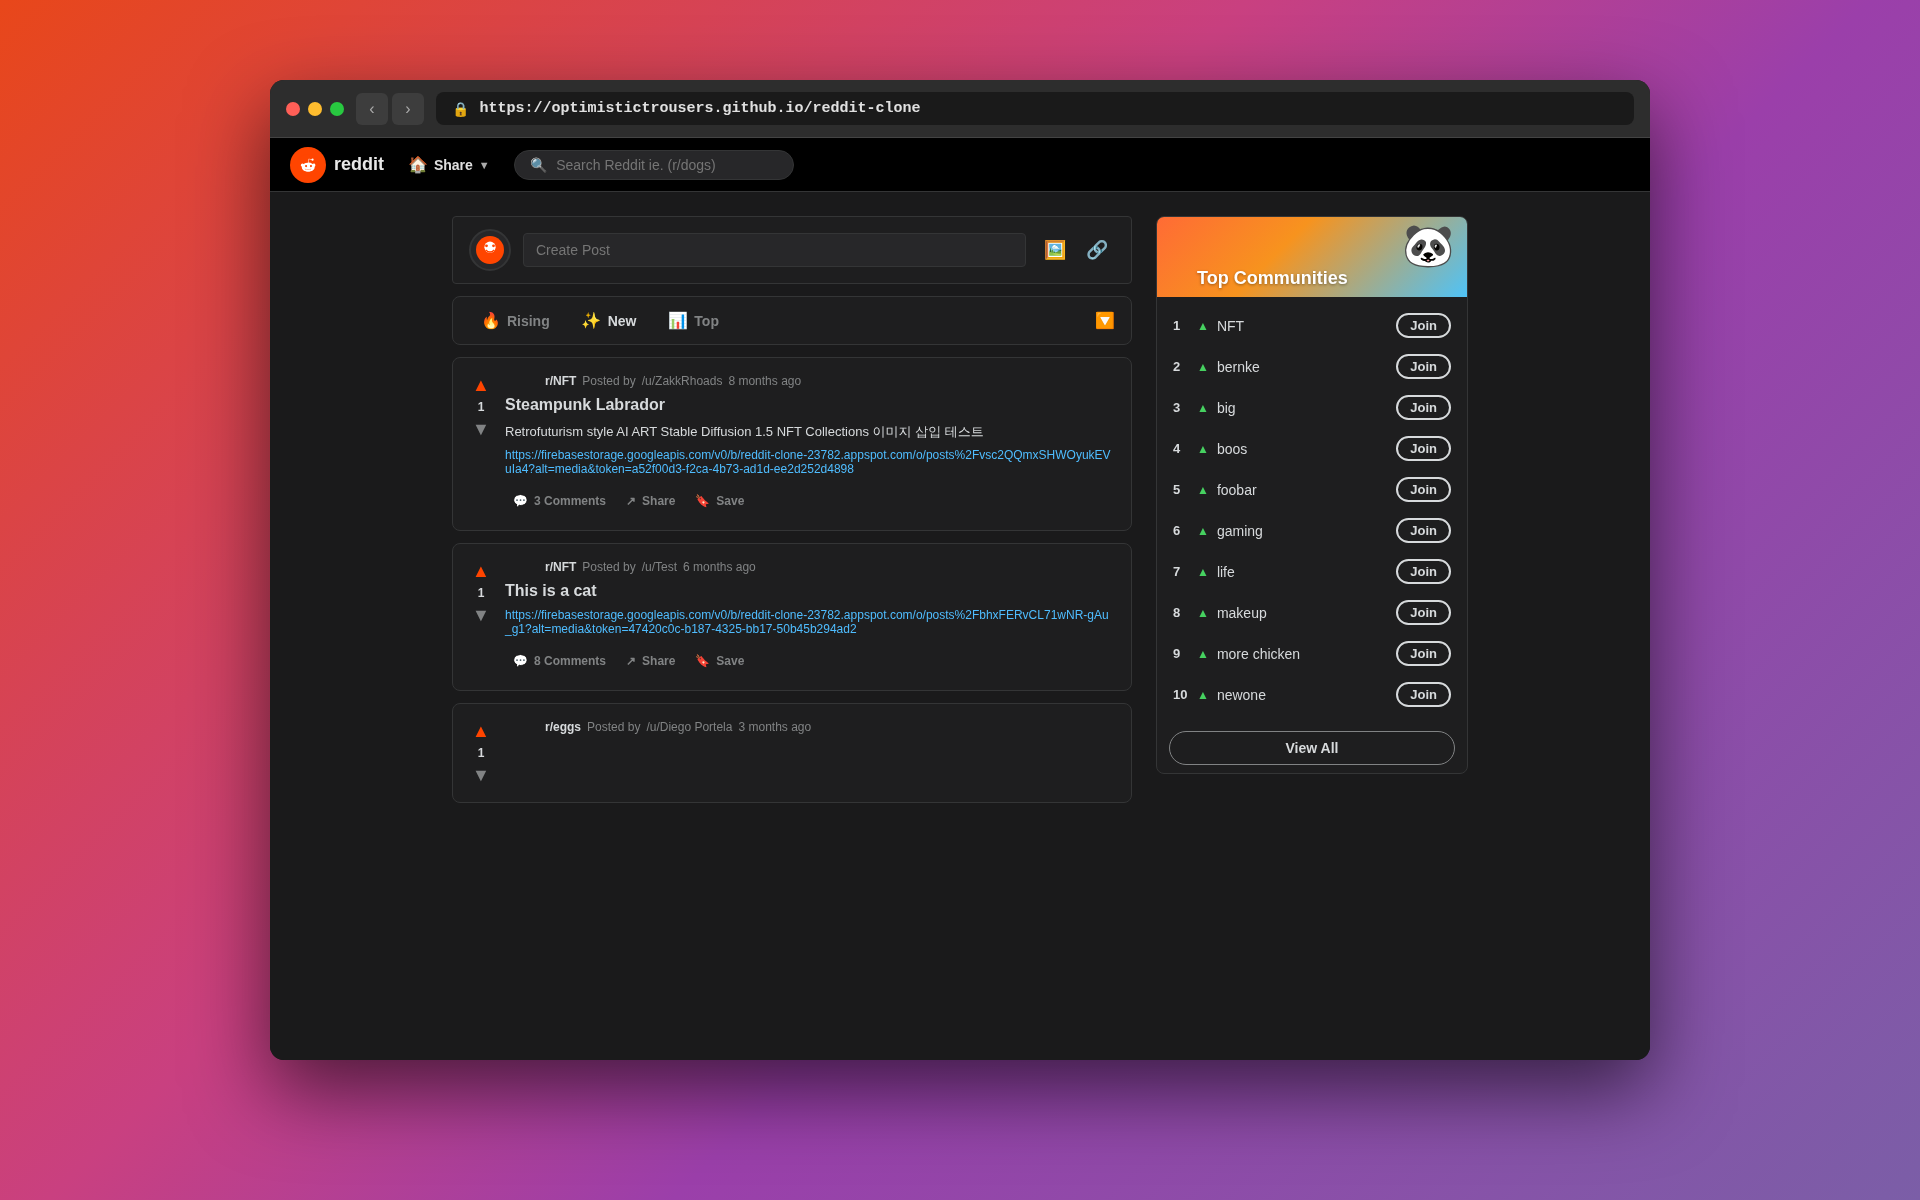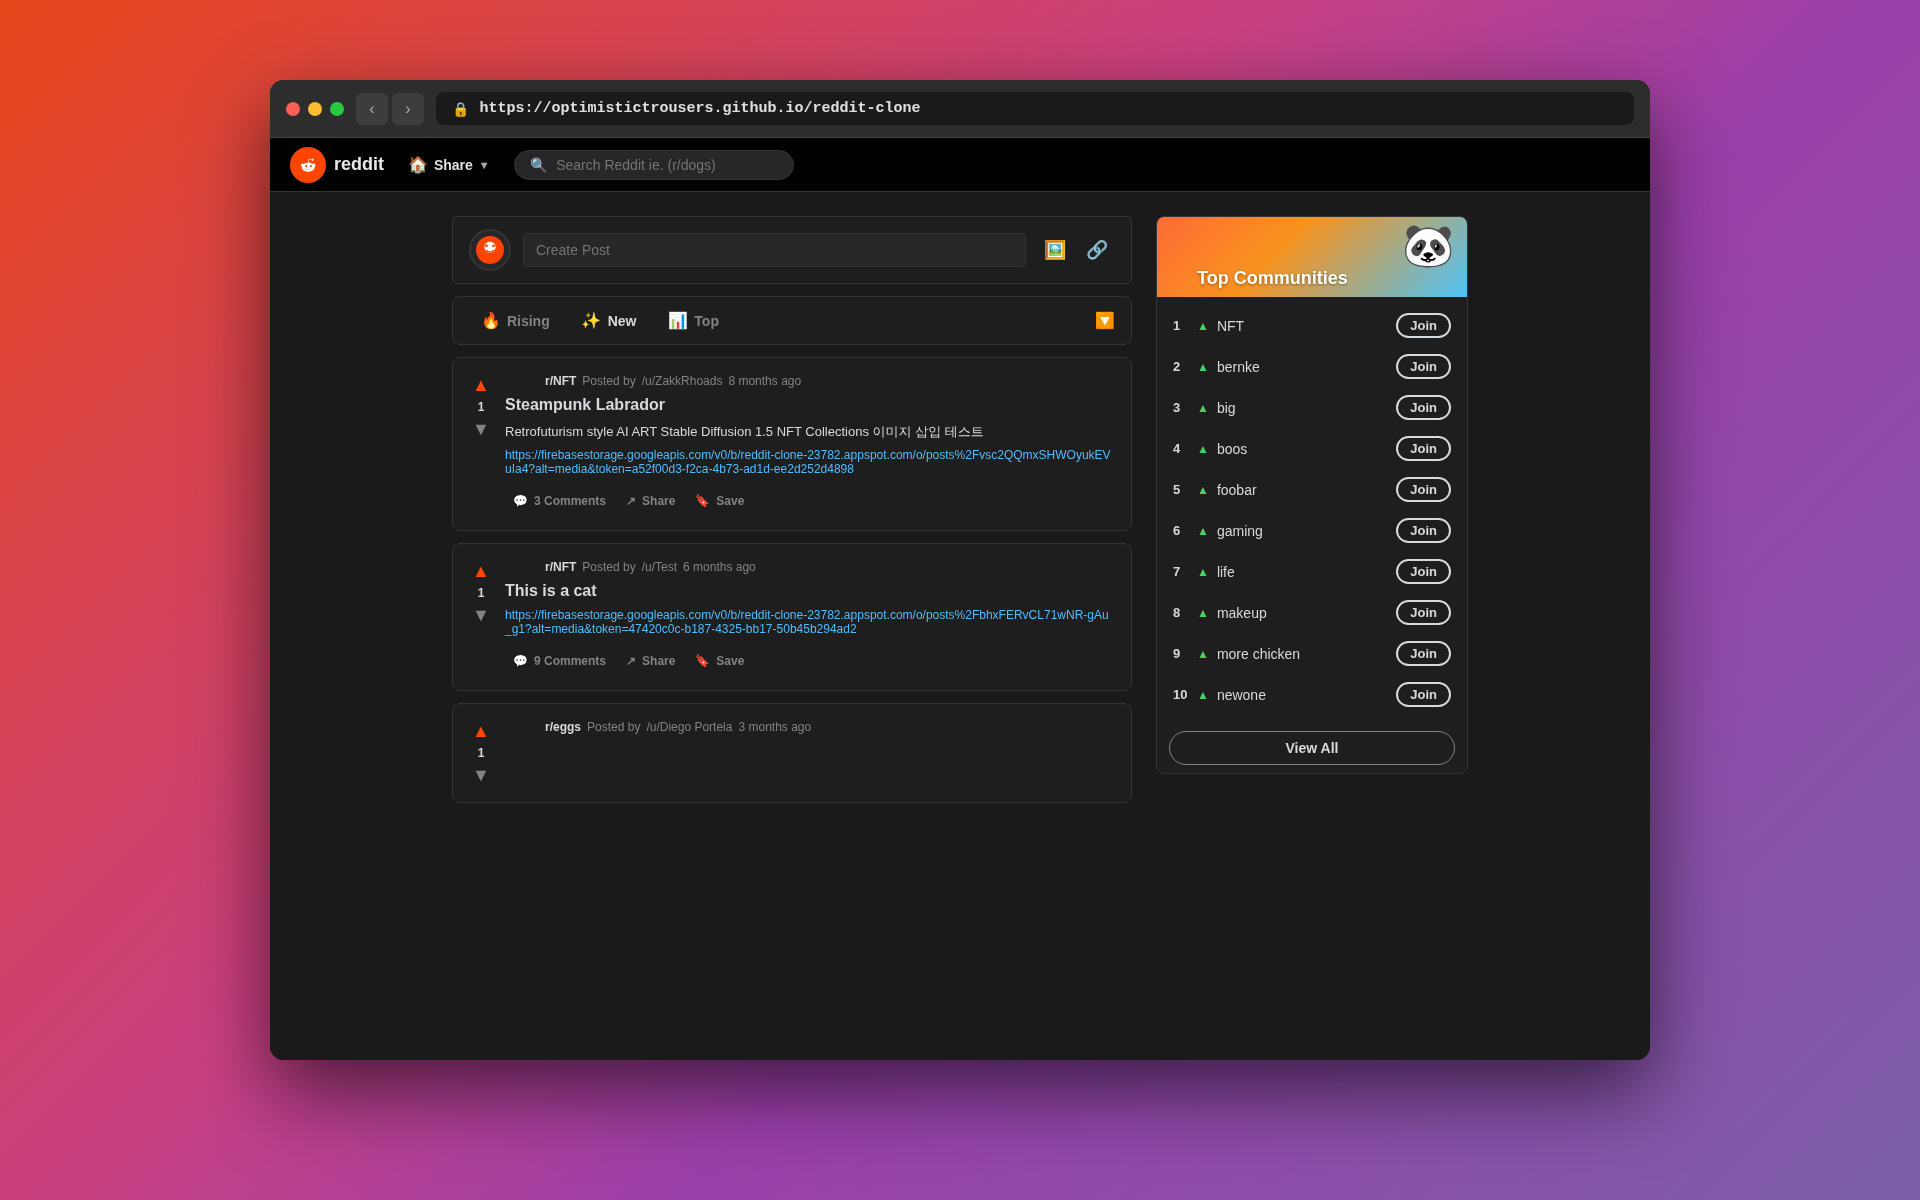--- a/index.html
+++ b/index.html
@@ -526,21 +526,21 @@
               <span class="subreddit-link">r/NFT</span>
               <span>Posted by</span>
               <span>/u/Test</span>
               <span>6 months ago</span>
             </div>
             <div class="post-title">This is a cat</div>
             <div class="post-link">https://firebasestorage.googleapis.com/v0/b/reddit-clone-23782.appspot.com/o/posts%2FbhxFERvCL71wNR-gAu_g1?alt=media&amp;token=47420c0c-b187-4325-bb17-50b45b294ad2</div>
             <div class="post-actions">
               <button class="post-action-btn">
                 <span>💬</span>
-                <span>9 Comments</span>
+                <span>8 Comments</span>
               </button>
               <button class="post-action-btn">
                 <span>↗</span>
                 <span>Share</span>
               </button>
               <button class="post-action-btn">
                 <span>🔖</span>
                 <span>Save</span>
               </button>
             </div>

